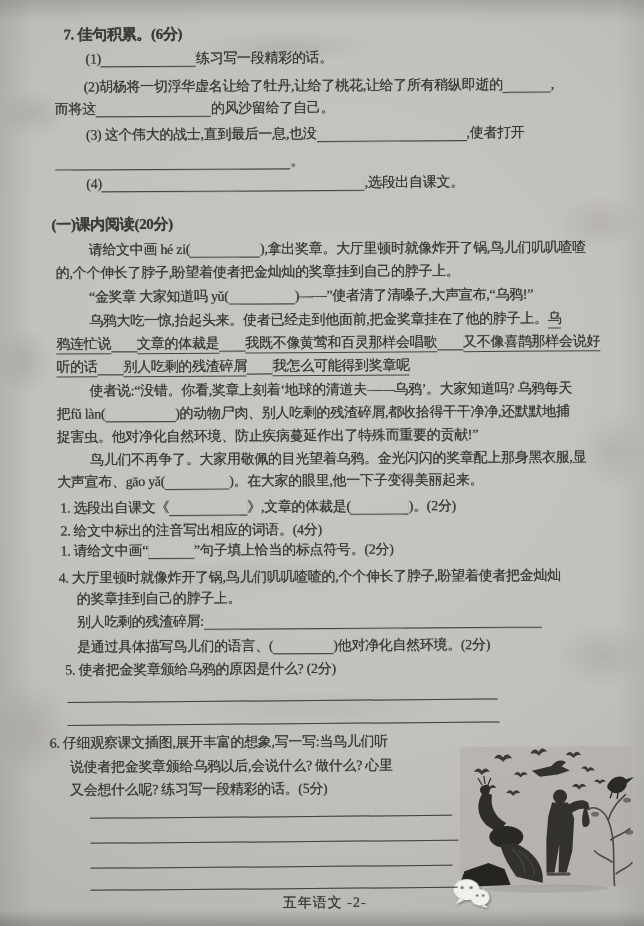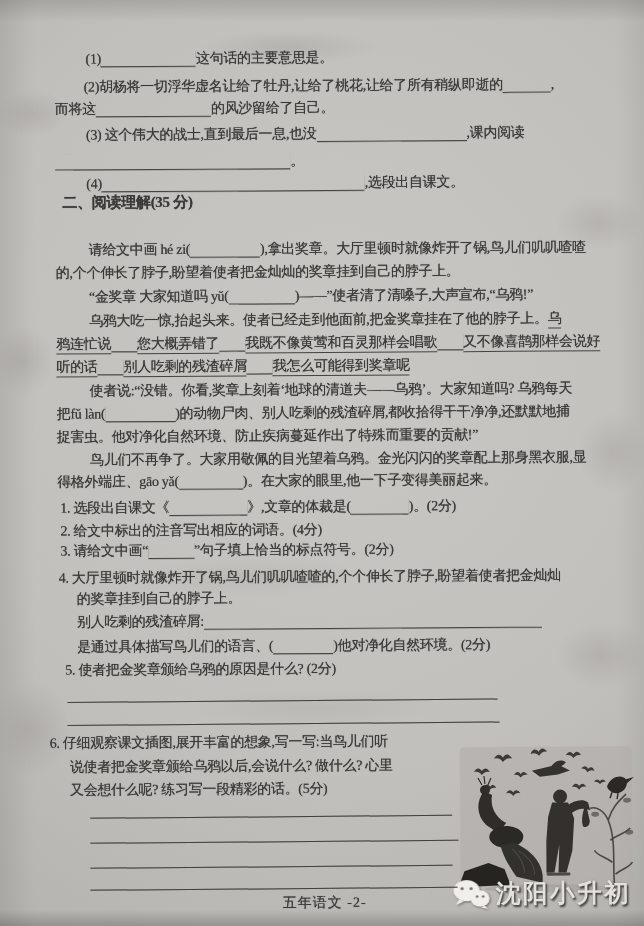--- a/index.html
+++ b/index.html
@@ -108,46 +108,46 @@
       <svg width="38" height="32" viewBox="0 0 38 32" style="filter:drop-shadow(1px 1.5px 1px rgba(40,38,35,.55));">
         <ellipse cx="14" cy="12.5" rx="13" ry="10.5" fill="#f1efec"></ellipse>
         <path d="M7,21 L3,27 L11,23.5 Z" fill="#f1efec"></path>
         <circle cx="9.5" cy="10.5" r="1.6" fill="#6f6d69"></circle>
         <circle cx="18.5" cy="10.5" r="1.6" fill="#6f6d69"></circle>
         <ellipse cx="27.5" cy="20.5" rx="9.5" ry="8.2" fill="#f1efec"></ellipse>
         <path d="M32,27.5 L35.5,31 L28.5,29.5 Z" fill="#f1efec"></path>
         <circle cx="24.5" cy="18.5" r="1.3" fill="#6f6d69"></circle>
         <circle cx="30.5" cy="18.5" r="1.3" fill="#6f6d69"></circle>
       </svg>
-      <span class="wmtext">沈阳小升初</span>
     </div>
 
     <div class="footer">五年语文 -2-</div>
 
-      <div class="line" style="top: 48px; left: 88px;"><span>(1)</span><span class="blank" style="width: 95px;"></span><span>这句话的主要意思是。</span></div>
+  <div class="line bold" style="top: 23px; left: 66px;"><span>7. 佳句积累。(6分)</span></div>
+      <div class="line" style="top: 48px; left: 88px;"><span>(1)</span><span class="blank" style="width: 95px;"></span><span>练习写一段精彩的话。</span></div>
       <div class="line" style="top: 76px; left: 86px;"><span>(2)胡杨将一切浮华虚名让给了牡丹,让给了桃花,让给了所有稍纵即逝的</span><span class="blank" style="width: 48px;"></span><span>,</span></div>
       <div class="line" style="top: 98px; left: 57px;"><span>而将这</span><span class="blank" style="width: 115px;"></span><span>的风沙留给了自己。</span></div>
-      <div class="line" style="top: 124px; left: 88px;"><span>(3) 这个伟大的战士,直到最后一息,也没</span><span class="blank" style="width: 150px;"></span><span>,课内阅读</span></div>
+      <div class="line" style="top: 124px; left: 88px;"><span>(3) 这个伟大的战士,直到最后一息,也没</span><span class="blank" style="width: 150px;"></span><span>,使者打开</span></div>
       <div class="line" style="top: 151px; left: 57px;"><span class="blank" style="width: 235px;"></span><span>。</span></div>
       <div class="line" style="top: 173px; left: 88px;"><span>(4)</span><span class="blank" style="width: 263px;"></span><span>,选段出自课文。</span></div>
-      <div class="line bold" style="top: 191px; left: 64px;"><span>二、阅读理解(35 分)</span></div>
+      <div class="line bold" style="top: 213px; left: 53px;"><span>(一)课内阅读(20分)</span></div>
       <div class="line" style="top: 239px; left: 90px;"><span>请给文中画 hé zi(</span><span class="blank" style="width: 70px;"></span><span>),拿出奖章。大厅里顿时就像炸开了锅,鸟儿们叽叽喳喳</span></div>
       <div class="line" style="top: 262px; left: 57px;"><span>的,个个伸长了脖子,盼望着使者把金灿灿的奖章挂到自己的脖子上。</span></div>
       <div class="line" style="top: 286px; left: 90px;"><span>“金奖章 大家知道吗 yǔ(</span><span class="blank" style="width: 66px;"></span><span>)——”使者清了清嗓子,大声宣布,“乌鸦!”</span></div>
       <div class="line" style="top: 310px; left: 90px;"><span>乌鸦大吃一惊,抬起头来。使者已经走到他面前,把金奖章挂在了他的脖子上。</span><span class="u">乌</span></div>
-      <div class="line" style="top: 333px; left: 57px;"><span class="u">鸦连忙说</span><span class="blank" style="width: 26px;"></span><span class="u">您大概弄错了</span><span class="blank" style="width: 26px;"></span><span class="u">我既不像黄莺和百灵那样会唱歌</span><span class="blank" style="width: 26px;"></span><span class="u">又不像喜鹊那样会说好</span></div>
+      <div class="line" style="top: 333px; left: 57px;"><span class="u">鸦连忙说</span><span class="blank" style="width: 26px;"></span><span class="u">文章的体裁是</span><span class="blank" style="width: 26px;"></span><span class="u">我既不像黄莺和百灵那样会唱歌</span><span class="blank" style="width: 26px;"></span><span class="u">又不像喜鹊那样会说好</span></div>
       <div class="line" style="top: 356px; left: 57px;"><span class="u">听的话</span><span class="blank" style="width: 26px;"></span><span class="u">别人吃剩的残渣碎屑</span><span class="blank" style="width: 26px;"></span><span class="u">我怎么可能得到奖章呢</span></div>
       <div class="line" style="top: 380px; left: 90px;"><span>使者说:“没错。你看,奖章上刻着‘地球的清道夫——乌鸦’。大家知道吗? 乌鸦每天</span></div>
       <div class="line" style="top: 403px; left: 57px;"><span>把fǔ làn(</span><span class="blank" style="width: 70px;"></span><span>)的动物尸肉、别人吃剩的残渣碎屑,都收拾得干干净净,还默默地捕</span></div>
       <div class="line" style="top: 426px; left: 57px;"><span>捉害虫。他对净化自然环境、防止疾病蔓延作出了特殊而重要的贡献!”</span></div>
       <div class="line" style="top: 449px; left: 90px;"><span>鸟儿们不再争了。大家用敬佩的目光望着乌鸦。金光闪闪的奖章配上那身黑衣服,显</span></div>
-      <div class="line" style="top: 471px; left: 57px;"><span>得格外端庄、gāo yǎ(</span><span class="blank" style="width: 64px;"></span><span>)。在大家的眼里,他一下子变得美丽起来。</span></div>
+      <div class="line" style="top: 471px; left: 57px;"><span>大声宣布、gāo yǎ(</span><span class="blank" style="width: 64px;"></span><span>)。在大家的眼里,他一下子变得美丽起来。</span></div>
       <div class="line" style="top: 497px; left: 60px;"><span>1. 选段出自课文《</span><span class="blank" style="width: 78px;"></span><span>》,文章的体裁是(</span><span class="blank" style="width: 58px;"></span><span>)。(2分)</span></div>
       <div class="line" style="top: 520px; left: 60px;"><span>2. 给文中标出的注音写出相应的词语。(4分)</span></div>
-      <div class="line" style="top: 540px; left: 60px;"><span>3. 请给文中画“</span><span class="blank" style="width: 46px;"></span><span>”句子填上恰当的标点符号。(2分)</span></div>
+      <div class="line" style="top: 540px; left: 60px;"><span>1. 请给文中画“</span><span class="blank" style="width: 46px;"></span><span>”句子填上恰当的标点符号。(2分)</span></div>
       <div class="line" style="top: 567px; left: 58px;"><span>4. 大厅里顿时就像炸开了锅,鸟儿们叽叽喳喳的,个个伸长了脖子,盼望着使者把金灿灿</span></div>
       <div class="line" style="top: 588px; left: 76px;"><span>的奖章挂到自己的脖子上。</span></div>
       <div class="line" style="top: 611px; left: 76px;"><span>别人吃剩的残渣碎屑:</span><span class="blank" style="width: 338px;"></span></div>
       <div class="line" style="top: 636px; left: 76px;"><span>是通过具体描写鸟儿们的语言、(</span><span class="blank" style="width: 60px;"></span><span>)他对净化自然环境。(2分)</span></div>
       <div class="line" style="top: 659px; left: 64px;"><span>5. 使者把金奖章颁给乌鸦的原因是什么? (2分)</span></div>
       <div class="line" style="top: 732px; left: 48px;"><span>6. 仔细观察课文插图,展开丰富的想象,写一写:当鸟儿们听</span></div>
       <div class="line" style="top: 756px; left: 68px;"><span>说使者把金奖章颁给乌鸦以后,会说什么? 做什么? 心里</span></div>
       <div class="line" style="top: 779px; left: 68px;"><span>又会想什么呢? 练习写一段精彩的话。(5分)</span></div>
       <div class="ansline" style="top: 700px; left: 66px; width: 430px;"></div>
       <div class="ansline" style="top: 723px; left: 66px; width: 432px;"></div>

